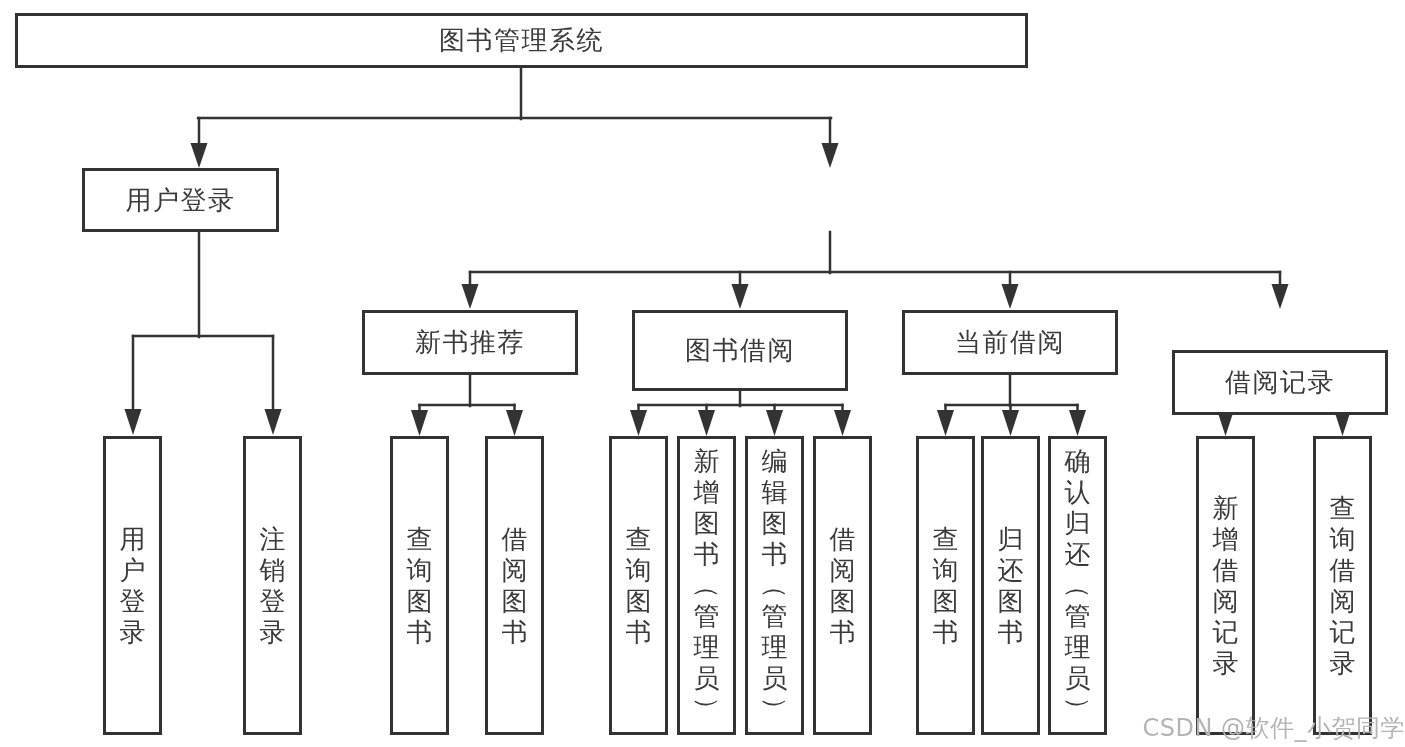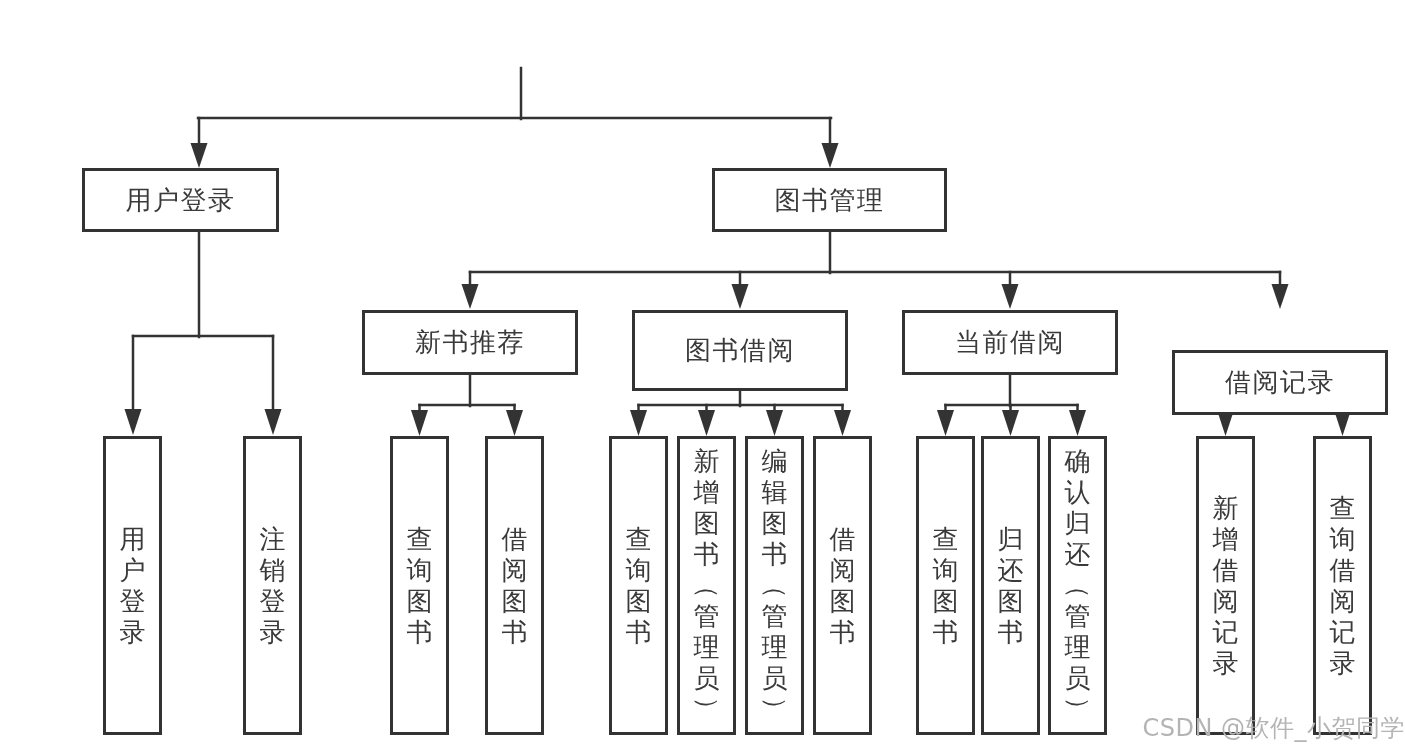--- a/index.html
+++ b/index.html
@@ -101,23 +101,23 @@
     <g>
       <line x1="1280" y1="375" x2="1280" y2="406"></line>
       <line x1="1225.5" y1="405" x2="1342.5" y2="405"></line>
       <line x1="1225.5" y1="405" x2="1225.5" y2="412"></line>
       <polygon points="1217,410 1234,410 1225.5,436"></polygon>
       <line x1="1342.5" y1="405" x2="1342.5" y2="412"></line>
       <polygon points="1334,410 1351,410 1342.5,436"></polygon>
     </g>
   </svg>
 
+  <div class="box hbox" style="left:15px; top:13px; width:1013px; height:55px;">图书管理系统</div>
 
   <div class="box hbox" style="left:82px; top:168px; width:197px; height:64px;">用户登录</div>
-  <div class="box hbox" style="left:712px; top:168px; width:235px; height:64px;">图书管理</div>
 
   <div class="box hbox" style="left:362px; top:310px; width:216px; height:65px;">新书推荐</div>
   <div class="box hbox" style="left:632px; top:310px; width:216px; height:81px;">图书借阅</div>
   <div class="box hbox" style="left:902px; top:310px; width:216px; height:65px;">当前借阅</div>
   <div class="box hbox" style="left:1172px; top:310px; width:216px; height:65px;margin-top:40px;">借阅记录</div>
 
   <div class="box vbox" style="left:103px;">
       <span class="ch">用</span>
       <span class="ch">户</span>
       <span class="ch">登</span>

